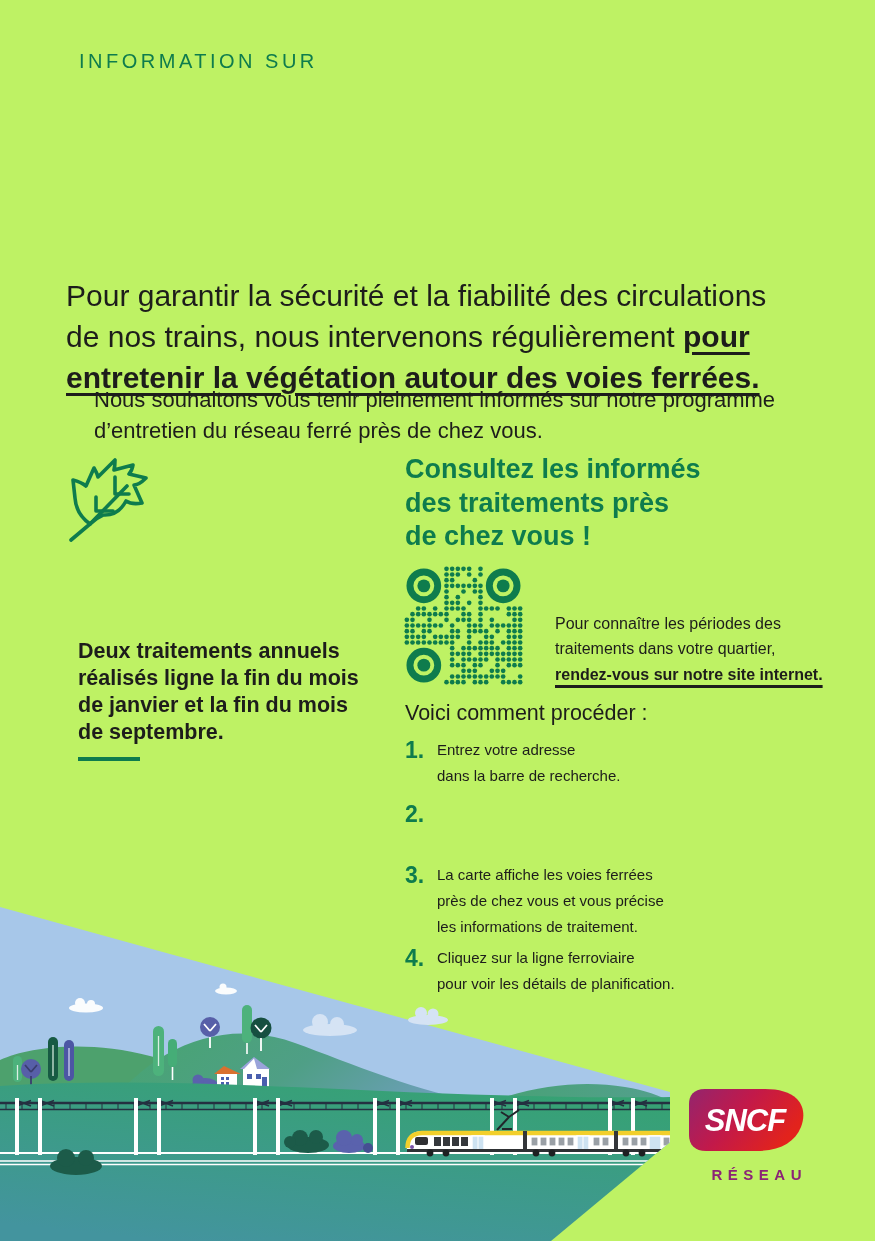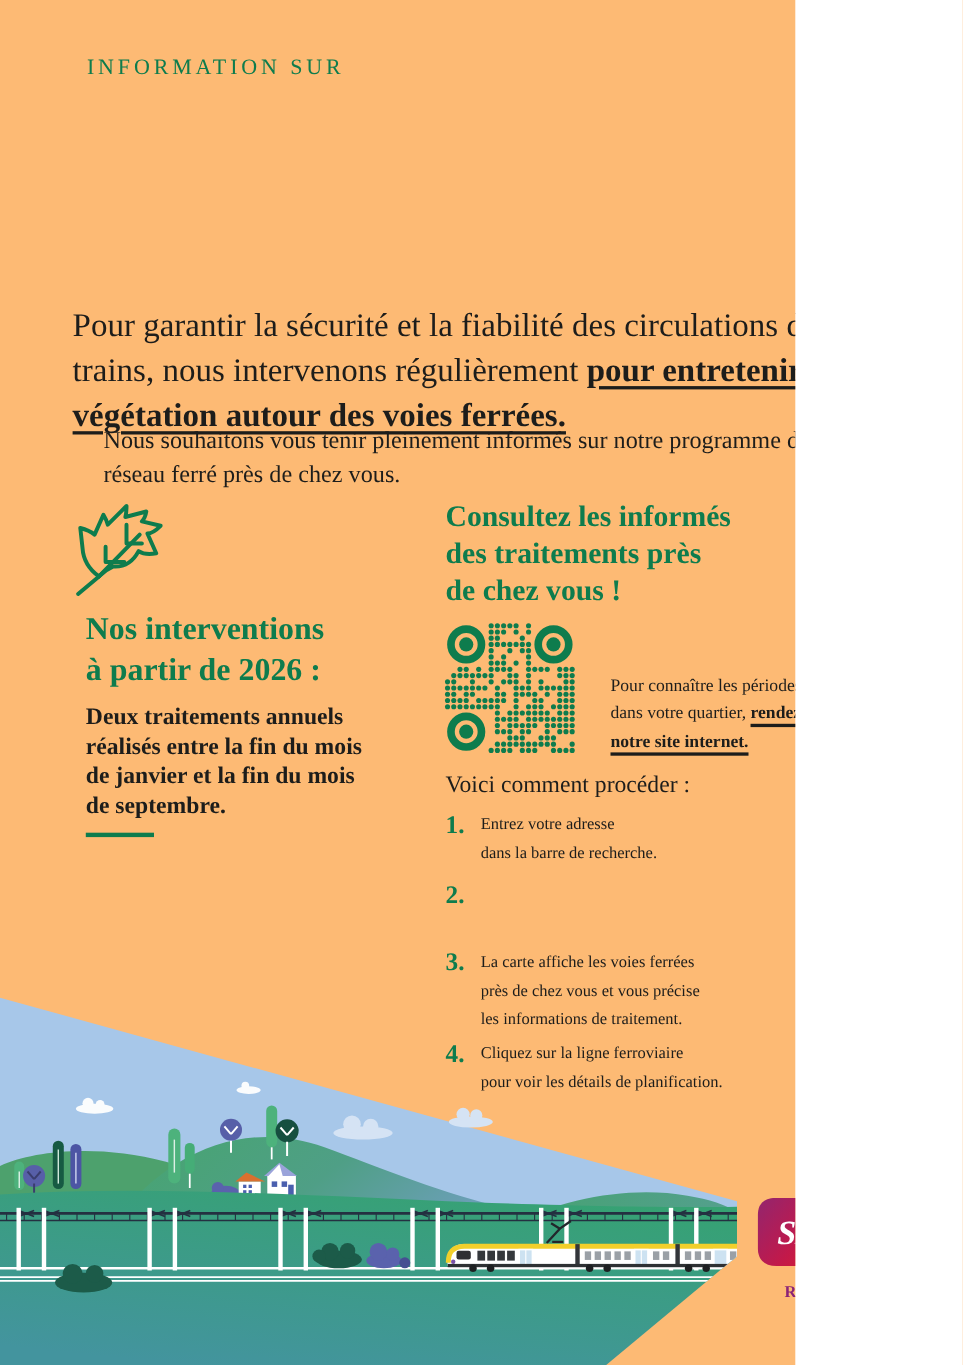--- a/index.html
+++ b/index.html
@@ -2,22 +2,22 @@
 <html lang="fr" style="--c-green: #0e7c4d; --c-text: #1d1d1b; --c-sky: #a7c7e9; --c-train-yellow: #f2cf2b; --c-logo-red: #e2231c; --c-logo-magenta: #93256e; --c-logo-purple: #8b2376;"><head>
 <meta charset="utf-8">
 <style>
   :root{
     --c-green:#0e7c4d; --c-text:#1d1d1b; --c-sky:#a7c7e9;
     --c-train-yellow:#f2cf2b; --c-logo-red:#e2231c; --c-logo-magenta:#93256e;
     --c-logo-purple:#8b2376;
   }
   html,body{margin:0;padding:0;background:#ffffff;}
   .page{
-    position:relative;width:723px;height:1241px;background:#fdba74;overflow:hidden;
-    font-family:Liberation Serif, serif;color:var(--c-text);
+    position:relative;width:875px;height:1241px;background:#bef264;overflow:hidden;
+    font-family:Liberation Sans, sans-serif;color:var(--c-text);
   }
   .kicker{
     position:absolute;left:79px;top:50px;font-size:20px;letter-spacing:3.5px;
     color:var(--c-green);font-weight:400;
   }
   .title{
     position:absolute;left:75px;top:82px;width:780px;margin:0;
     font-size:45px;line-height:56px;font-weight:bold;color:var(--c-green);
     white-space:pre-line;letter-spacing:-0.5px;
   }
@@ -64,24 +64,22 @@
 
   <div class="leaf">
     <svg width="90" height="90" viewBox="0 0 90 90" fill="none" stroke="var(--c-green)" stroke-width="3.6" stroke-linecap="round" stroke-linejoin="round">
       <path d="M8 88 L27 72"></path>
       <path d="M27 72 Q13 62 12 46 L10 28 Q18 30 23 34 L31 16 Q34 21 35 25 L52 8 Q52 14 51 18 L70 13 Q69 19 66 22 L83 26 Q76 33 71 33 L79 51 Q69 53 63 49 Q55 64 40 63 Q33 66 27 72 Z"></path>
       <path d="M27 72 L64 34"></path>
       <path d="M52 25 L52 42 M52 42 L66 42 M33 45 L33 59 M33 59 L50 59"></path>
     </svg>
   </div>
 
-  <h2 class="left-h">Nos interventions
-à partir de 2026 :</h2>
   <p class="left-b">Deux traitements annuels
-réalisés entre la fin du mois
+réalisés ligne la fin du mois
 de janvier et la fin du mois
 de septembre.</p>
   <div class="rule"></div>
 
   <h2 class="right-h">Consultez les informés
 des traitements près
 de chez vous !</h2>
 
   <div class="qr">
     <svg id="qr-svg" width="119" height="119" viewBox="0 0 120 120">

